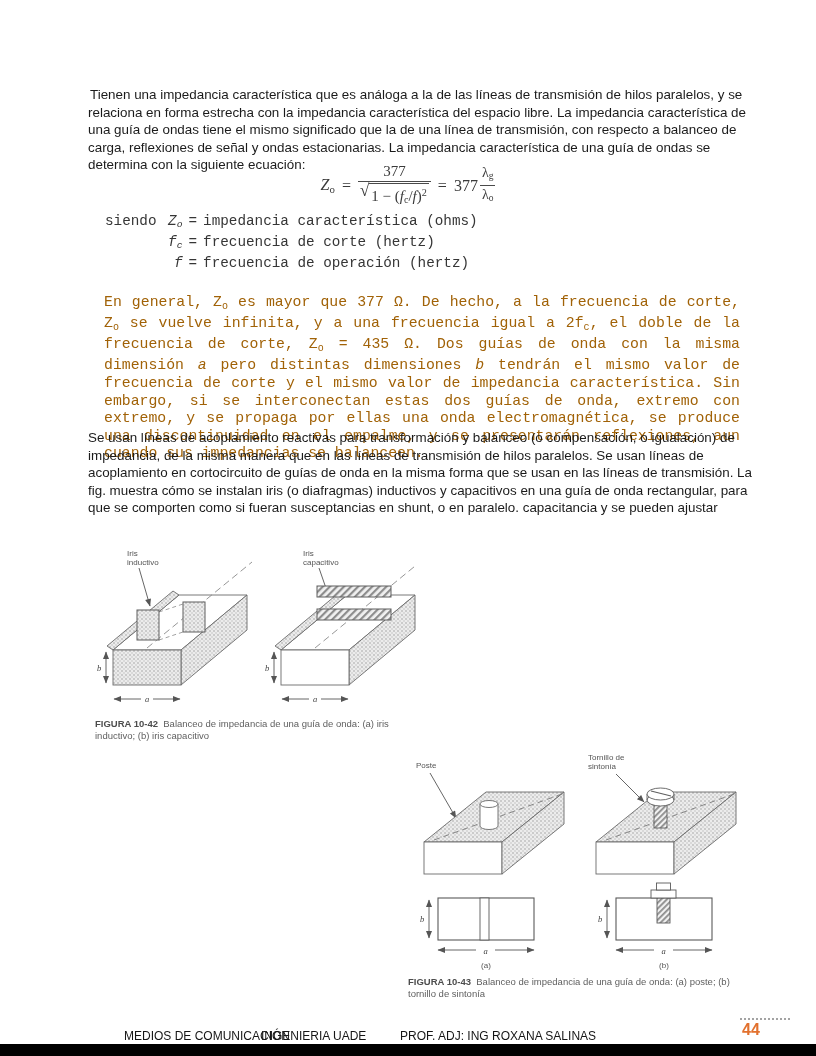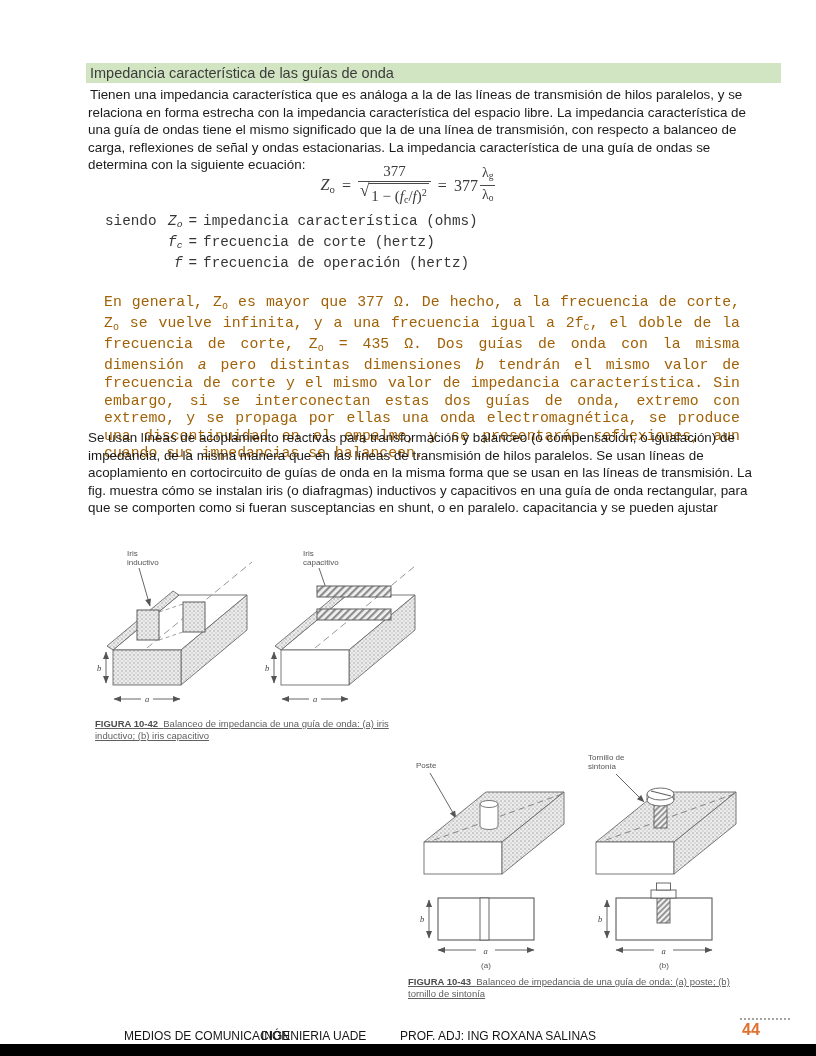--- a/index.html
+++ b/index.html
@@ -28,38 +28,37 @@
   .lden{padding-top:1px;}
   
   .where{position:absolute;left:105px;top:213px;font-family:Liberation Mono, monospace;font-size:14.3px;
          color:#363636;display:flex;line-height:17.8px;}
   .where-rows{display:flex;flex-direction:column;}
   .where-row{display:flex;gap:6px;}
   .where-sym{display:inline-block;min-width:26px;text-align:right;font-style:italic;}
   
   .figure{position:absolute;}
   .fig-caption{font-family:"Liberation Sans",sans-serif;font-size:9.5px;line-height:12px;color:#606060;
-               margin-top:2px;text-decoration:underline;}
+               margin-top:2px;}
   .fig-caption b{color:#4d4d4d;}
   svg text.fl{font-family:"Liberation Sans",sans-serif;font-size:8px;fill:#555;}
   svg text.fd{font-family:"Liberation Serif",serif;font-style:italic;font-size:8.5px;fill:#444;}
   svg text.fs{font-family:"Liberation Sans",sans-serif;font-size:8px;fill:#555;}
   
   .footer-text{position:absolute;top:1029px;font-size:12px;color:#161616;white-space:nowrap;}
   .page-num{position:absolute;left:742px;top:1021px;width:48px;text-align:left;font-size:16px;
             font-weight:bold;color:var(--page-number,#e2712e);}
   .page-num-rule{position:absolute;left:740px;top:1018px;width:50px;border-top:2px dotted #a3a3a3;}
   .bottom-bar{position:absolute;left:0;top:1044px;width:816px;height:12px;background:#000;}
 </style>
 </head>
 <body>
 
 <div class="page">
 
-  <div class="hbar" style="top:63px;">Impedancia característica de las guías de onda</div>
 
   <p class="p-sans" style="top:86px;">Tienen una impedancia característica que es análoga a la de las líneas de transmisión de hilos paralelos, y se relaciona en forma estrecha con la impedancia característica del espacio libre. La impedancia característica de una guía de ondas tiene el mismo significado que la de una línea de transmisión, con respecto a balanceo de carga, reflexiones de señal y ondas estacionarias. La impedancia característica de una guía de ondas se determina con la siguiente ecuación:</p>
 
   <div class="eq">
     <span><i>Z</i><sub>o</sub></span>
     <span>=</span>
     <span class="frac">
       <span class="num">377</span>
       <span class="fbar"></span>
       <span class="den">

